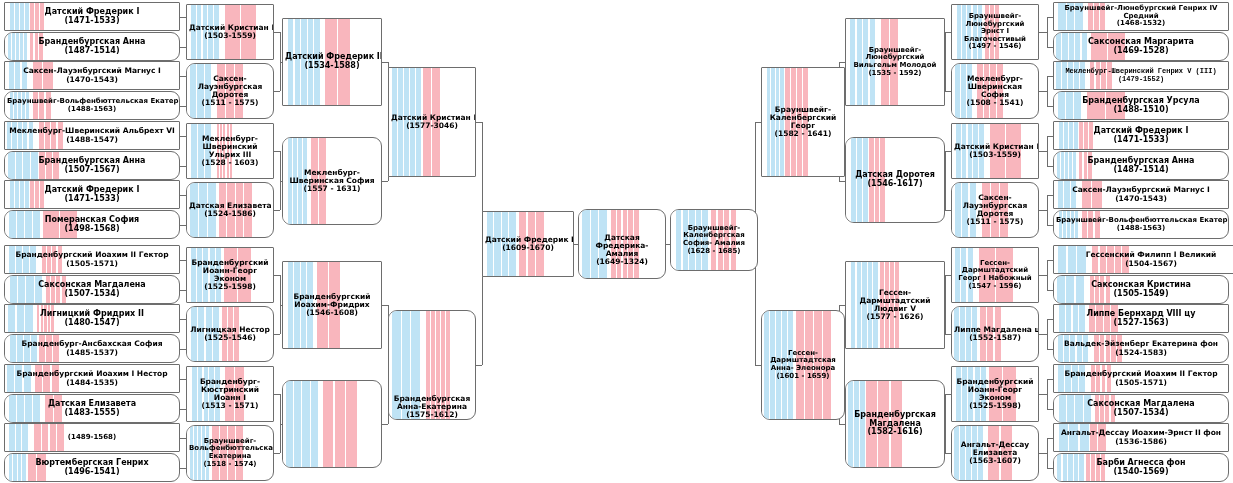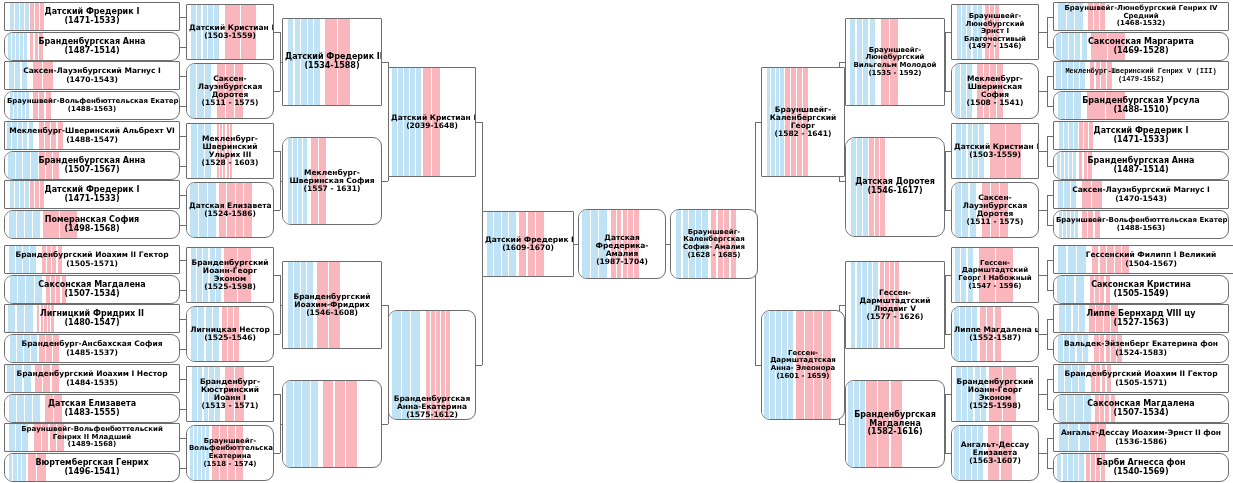--- a/index.html
+++ b/index.html
@@ -157,21 +157,20 @@
     <div class="node female" style="left: 4px; top: 394px; width: 176px; height: 29px;">
       <div class="stripes" style="width: 59px; background: linear-gradient(to right, rgb(255, 255, 255) 0px, rgb(255, 255, 255) 4px, rgb(191, 227, 245) 4px, rgb(191, 227, 245) 10.8px, rgb(255, 255, 255) 10.8px, rgb(255, 255, 255) 12px, rgb(191, 227, 245) 12px, rgb(191, 227, 245) 18.8px, rgb(255, 255, 255) 18.8px, rgb(255, 255, 255) 20px, rgb(191, 227, 245) 20px, rgb(191, 227, 245) 26.8px, rgb(255, 255, 255) 26.8px, rgb(255, 255, 255) 28px, rgb(191, 227, 245) 28px, rgb(191, 227, 245) 34.8px, rgb(255, 255, 255) 34.8px, rgb(255, 255, 255) 36px, rgb(255, 255, 255) 36px, rgb(255, 255, 255) 40px, rgb(249, 182, 189) 40px, rgb(249, 182, 189) 47.8px, rgb(255, 255, 255) 47.8px, rgb(255, 255, 255) 49px, rgb(249, 182, 189) 49px, rgb(249, 182, 189) 56.8px, rgb(255, 255, 255) 56.8px, rgb(255, 255, 255) 58px);"></div>
       <div class="txt s8">
         <span class="nm">Датская Елизавета</span>
         <span class="dt">(1483-1555)</span>
       </div>
     </div>
     <div class="node male" style="left: 4px; top: 423px; width: 176px; height: 29px;">
       <div class="stripes" style="width: 61px; background: linear-gradient(to right, rgb(255, 255, 255) 0px, rgb(255, 255, 255) 4px, rgb(191, 227, 245) 4px, rgb(191, 227, 245) 9.5px, rgb(255, 255, 255) 9.5px, rgb(255, 255, 255) 10.7px, rgb(191, 227, 245) 10.7px, rgb(191, 227, 245) 16.1px, rgb(255, 255, 255) 16.1px, rgb(255, 255, 255) 17.3px, rgb(191, 227, 245) 17.3px, rgb(191, 227, 245) 22.8px, rgb(255, 255, 255) 22.8px, rgb(255, 255, 255) 24px, rgb(255, 255, 255) 24px, rgb(255, 255, 255) 29px, rgb(249, 182, 189) 29px, rgb(249, 182, 189) 35.5px, rgb(255, 255, 255) 35.5px, rgb(255, 255, 255) 36.8px, rgb(249, 182, 189) 36.8px, rgb(249, 182, 189) 43.3px, rgb(255, 255, 255) 43.3px, rgb(255, 255, 255) 44.5px, rgb(249, 182, 189) 44.5px, rgb(249, 182, 189) 51px, rgb(255, 255, 255) 51px, rgb(255, 255, 255) 52.3px, rgb(249, 182, 189) 52.3px, rgb(249, 182, 189) 58.8px, rgb(255, 255, 255) 58.8px, rgb(255, 255, 255) 60px);"></div>
       <div class="txt s7">
-        <span class="nm" style="white-space: normal;">Брауншвейг-Вольфенбюттельский Генрих II Младший</span>
         <span class="dt">(1489-1568)</span>
       </div>
     </div>
     <div class="node female" style="left: 4px; top: 453px; width: 176px; height: 29px;">
       <div class="stripes" style="width: 43px; background: linear-gradient(to right, rgb(255, 255, 255) 0px, rgb(255, 255, 255) 4px, rgb(191, 227, 245) 4px, rgb(191, 227, 245) 7.3px, rgb(255, 255, 255) 7.3px, rgb(255, 255, 255) 8.5px, rgb(191, 227, 245) 8.5px, rgb(191, 227, 245) 11.8px, rgb(255, 255, 255) 11.8px, rgb(255, 255, 255) 13px, rgb(191, 227, 245) 13px, rgb(191, 227, 245) 16.3px, rgb(255, 255, 255) 16.3px, rgb(255, 255, 255) 17.5px, rgb(191, 227, 245) 17.5px, rgb(191, 227, 245) 20.8px, rgb(255, 255, 255) 20.8px, rgb(255, 255, 255) 22px, rgb(255, 255, 255) 22px, rgb(255, 255, 255) 23px, rgb(249, 182, 189) 23px, rgb(249, 182, 189) 31.3px, rgb(255, 255, 255) 31.3px, rgb(255, 255, 255) 32.5px, rgb(249, 182, 189) 32.5px, rgb(249, 182, 189) 40.8px, rgb(255, 255, 255) 40.8px, rgb(255, 255, 255) 42px);"></div>
       <div class="txt s8">
         <span class="nm">Вюртембергская Генрих</span>
         <span class="dt">(1496-1541)</span>
       </div>
     </div>
@@ -252,45 +251,45 @@
         <span class="dt">(1546-1608)</span>
       </div>
     </div>
     <div class="node female" style="left: 282px; top: 380px; width: 100px; height: 88px;">
       <div class="stripes" style="width: 76px; background: linear-gradient(to right, rgb(255, 255, 255) 0px, rgb(255, 255, 255) 3px, rgb(191, 227, 245) 3px, rgb(191, 227, 245) 10.1px, rgb(255, 255, 255) 10.1px, rgb(255, 255, 255) 11.3px, rgb(191, 227, 245) 11.3px, rgb(191, 227, 245) 18.3px, rgb(255, 255, 255) 18.3px, rgb(255, 255, 255) 19.5px, rgb(191, 227, 245) 19.5px, rgb(191, 227, 245) 26.6px, rgb(255, 255, 255) 26.6px, rgb(255, 255, 255) 27.8px, rgb(191, 227, 245) 27.8px, rgb(191, 227, 245) 34.8px, rgb(255, 255, 255) 34.8px, rgb(255, 255, 255) 36px, rgb(255, 255, 255) 36px, rgb(255, 255, 255) 40px, rgb(249, 182, 189) 40px, rgb(249, 182, 189) 50.5px, rgb(255, 255, 255) 50.5px, rgb(255, 255, 255) 51.7px, rgb(249, 182, 189) 51.7px, rgb(249, 182, 189) 62.1px, rgb(255, 255, 255) 62.1px, rgb(255, 255, 255) 63.3px, rgb(249, 182, 189) 63.3px, rgb(249, 182, 189) 73.8px, rgb(255, 255, 255) 73.8px, rgb(255, 255, 255) 75px);"></div>
     </div>
     <div class="node male" style="left: 388px; top: 67px; width: 88px; height: 110px;">
       <div class="stripes" style="width: 53px; background: linear-gradient(to right, rgb(255, 255, 255) 0px, rgb(255, 255, 255) 3px, rgb(191, 227, 245) 3px, rgb(191, 227, 245) 7.8px, rgb(255, 255, 255) 7.8px, rgb(255, 255, 255) 9px, rgb(191, 227, 245) 9px, rgb(191, 227, 245) 13.8px, rgb(255, 255, 255) 13.8px, rgb(255, 255, 255) 15px, rgb(191, 227, 245) 15px, rgb(191, 227, 245) 19.8px, rgb(255, 255, 255) 19.8px, rgb(255, 255, 255) 21px, rgb(191, 227, 245) 21px, rgb(191, 227, 245) 25.8px, rgb(255, 255, 255) 25.8px, rgb(255, 255, 255) 27px, rgb(191, 227, 245) 27px, rgb(191, 227, 245) 31.8px, rgb(255, 255, 255) 31.8px, rgb(255, 255, 255) 33px, rgb(255, 255, 255) 33px, rgb(255, 255, 255) 34px, rgb(249, 182, 189) 34px, rgb(249, 182, 189) 41.8px, rgb(255, 255, 255) 41.8px, rgb(255, 255, 255) 43px, rgb(249, 182, 189) 43px, rgb(249, 182, 189) 50.8px, rgb(255, 255, 255) 50.8px, rgb(255, 255, 255) 52px);"></div>
       <div class="txt s75">
         <span class="nm">Датский Кристиан IV</span>
-        <span class="dt">(2039-1648)</span>
+        <span class="dt">(1577-3046)</span>
       </div>
     </div>
     <div class="node female" style="left: 388px; top: 310px; width: 88px; height: 110px; justify-content: flex-end;">
       <div class="stripes" style="width: 63px; background: linear-gradient(to right, rgb(255, 255, 255) 0px, rgb(255, 255, 255) 3px, rgb(191, 227, 245) 3px, rgb(191, 227, 245) 11.5px, rgb(255, 255, 255) 11.5px, rgb(255, 255, 255) 12.7px, rgb(191, 227, 245) 12.7px, rgb(191, 227, 245) 21.1px, rgb(255, 255, 255) 21.1px, rgb(255, 255, 255) 22.3px, rgb(191, 227, 245) 22.3px, rgb(191, 227, 245) 30.8px, rgb(255, 255, 255) 30.8px, rgb(255, 255, 255) 32px, rgb(255, 255, 255) 32px, rgb(255, 255, 255) 37px, rgb(249, 182, 189) 37px, rgb(249, 182, 189) 40.8px, rgb(255, 255, 255) 40.8px, rgb(255, 255, 255) 42px, rgb(249, 182, 189) 42px, rgb(249, 182, 189) 45.8px, rgb(255, 255, 255) 45.8px, rgb(255, 255, 255) 47px, rgb(249, 182, 189) 47px, rgb(249, 182, 189) 50.8px, rgb(255, 255, 255) 50.8px, rgb(255, 255, 255) 52px, rgb(249, 182, 189) 52px, rgb(249, 182, 189) 55.8px, rgb(255, 255, 255) 55.8px, rgb(255, 255, 255) 57px, rgb(249, 182, 189) 57px, rgb(249, 182, 189) 60.8px, rgb(255, 255, 255) 60.8px, rgb(255, 255, 255) 62px);"></div>
       <div class="txt s75">
         <span class="nm" style="white-space: normal;">Бранденбургская Анна-Екатерина</span>
         <span class="dt">(1575-1612)</span>
       </div>
     </div>
     <div class="node male" style="left: 482px; top: 211px; width: 92px; height: 66px;">
       <div class="stripes" style="width: 63px; background: linear-gradient(to right, rgb(255, 255, 255) 0px, rgb(255, 255, 255) 4px, rgb(191, 227, 245) 4px, rgb(191, 227, 245) 10.3px, rgb(255, 255, 255) 10.3px, rgb(255, 255, 255) 11.5px, rgb(191, 227, 245) 11.5px, rgb(191, 227, 245) 17.8px, rgb(255, 255, 255) 17.8px, rgb(255, 255, 255) 19px, rgb(191, 227, 245) 19px, rgb(191, 227, 245) 25.3px, rgb(255, 255, 255) 25.3px, rgb(255, 255, 255) 26.5px, rgb(191, 227, 245) 26.5px, rgb(191, 227, 245) 32.8px, rgb(255, 255, 255) 32.8px, rgb(255, 255, 255) 34px, rgb(255, 255, 255) 34px, rgb(255, 255, 255) 36px, rgb(249, 182, 189) 36px, rgb(249, 182, 189) 43.5px, rgb(255, 255, 255) 43.5px, rgb(255, 255, 255) 44.7px, rgb(249, 182, 189) 44.7px, rgb(249, 182, 189) 52.1px, rgb(255, 255, 255) 52.1px, rgb(255, 255, 255) 53.3px, rgb(249, 182, 189) 53.3px, rgb(249, 182, 189) 60.8px, rgb(255, 255, 255) 60.8px, rgb(255, 255, 255) 62px);"></div>
       <div class="txt s75">
         <span class="nm">Датский Фредерик III</span>
         <span class="dt">(1609-1670)</span>
       </div>
     </div>
     <div class="node female" style="left: 578px; top: 209px; width: 88px; height: 70px;">
       <div class="stripes" style="width: 62px; background: linear-gradient(to right, rgb(255, 255, 255) 0px, rgb(255, 255, 255) 3px, rgb(191, 227, 245) 3px, rgb(191, 227, 245) 10.5px, rgb(255, 255, 255) 10.5px, rgb(255, 255, 255) 11.7px, rgb(191, 227, 245) 11.7px, rgb(191, 227, 245) 19.1px, rgb(255, 255, 255) 19.1px, rgb(255, 255, 255) 20.3px, rgb(191, 227, 245) 20.3px, rgb(191, 227, 245) 27.8px, rgb(255, 255, 255) 27.8px, rgb(255, 255, 255) 29px, rgb(255, 255, 255) 29px, rgb(255, 255, 255) 32px, rgb(249, 182, 189) 32px, rgb(249, 182, 189) 36.6px, rgb(255, 255, 255) 36.6px, rgb(255, 255, 255) 37.8px, rgb(249, 182, 189) 37.8px, rgb(249, 182, 189) 42.4px, rgb(255, 255, 255) 42.4px, rgb(255, 255, 255) 43.6px, rgb(249, 182, 189) 43.6px, rgb(249, 182, 189) 48.2px, rgb(255, 255, 255) 48.2px, rgb(255, 255, 255) 49.4px, rgb(249, 182, 189) 49.4px, rgb(249, 182, 189) 54px, rgb(255, 255, 255) 54px, rgb(255, 255, 255) 55.2px, rgb(249, 182, 189) 55.2px, rgb(249, 182, 189) 59.8px, rgb(255, 255, 255) 59.8px, rgb(255, 255, 255) 61px);"></div>
       <div class="txt s75">
         <span class="nm" style="white-space: normal; margin-top: 12px;">Датская Фредерика-Амалия</span>
-        <span class="dt">(1987-1704)</span>
-      </div>
-    </div>
-    <div class="node female" style="left: 670px; top: 209px; width: 88px; height: 70px;">
+        <span class="dt">(1649-1324)</span>
+      </div>
+    </div>
+    <div class="node female" style="left: 670px; top: 209px; width: 88px; height: 62px;">
       <div class="stripes" style="width: 67px; background: linear-gradient(to right, rgb(255, 255, 255) 0px, rgb(255, 255, 255) 5px, rgb(191, 227, 245) 5px, rgb(191, 227, 245) 10.4px, rgb(255, 255, 255) 10.4px, rgb(255, 255, 255) 11.6px, rgb(191, 227, 245) 11.6px, rgb(191, 227, 245) 17px, rgb(255, 255, 255) 17px, rgb(255, 255, 255) 18.2px, rgb(191, 227, 245) 18.2px, rgb(191, 227, 245) 23.6px, rgb(255, 255, 255) 23.6px, rgb(255, 255, 255) 24.8px, rgb(191, 227, 245) 24.8px, rgb(191, 227, 245) 30.2px, rgb(255, 255, 255) 30.2px, rgb(255, 255, 255) 31.4px, rgb(191, 227, 245) 31.4px, rgb(191, 227, 245) 36.8px, rgb(255, 255, 255) 36.8px, rgb(255, 255, 255) 38px, rgb(255, 255, 255) 38px, rgb(255, 255, 255) 40px, rgb(249, 182, 189) 40px, rgb(249, 182, 189) 45.3px, rgb(255, 255, 255) 45.3px, rgb(255, 255, 255) 46.5px, rgb(249, 182, 189) 46.5px, rgb(249, 182, 189) 51.8px, rgb(255, 255, 255) 51.8px, rgb(255, 255, 255) 53px, rgb(249, 182, 189) 53px, rgb(249, 182, 189) 58.3px, rgb(255, 255, 255) 58.3px, rgb(255, 255, 255) 59.5px, rgb(249, 182, 189) 59.5px, rgb(249, 182, 189) 64.8px, rgb(255, 255, 255) 64.8px, rgb(255, 255, 255) 66px);"></div>
       <div class="txt s7">
         <span class="nm" style="white-space: normal;">Брауншвейг-Каленбергская София- Амалия</span>
         <span class="dt">(1628 - 1685)</span>
       </div>
     </div>
     <div class="node male" style="left: 1053px; top: 2px; width: 176px; height: 29px;">
       <div class="stripes" style="width: 53px; background: linear-gradient(to right, rgb(255, 255, 255) 0px, rgb(255, 255, 255) 4px, rgb(191, 227, 245) 4px, rgb(191, 227, 245) 11.5px, rgb(255, 255, 255) 11.5px, rgb(255, 255, 255) 12.7px, rgb(191, 227, 245) 12.7px, rgb(191, 227, 245) 20.1px, rgb(255, 255, 255) 20.1px, rgb(255, 255, 255) 21.3px, rgb(191, 227, 245) 21.3px, rgb(191, 227, 245) 28.8px, rgb(255, 255, 255) 28.8px, rgb(255, 255, 255) 30px, rgb(255, 255, 255) 30px, rgb(255, 255, 255) 34px, rgb(249, 182, 189) 34px, rgb(249, 182, 189) 38.8px, rgb(255, 255, 255) 38.8px, rgb(255, 255, 255) 40px, rgb(249, 182, 189) 40px, rgb(249, 182, 189) 44.8px, rgb(255, 255, 255) 44.8px, rgb(255, 255, 255) 46px, rgb(249, 182, 189) 46px, rgb(249, 182, 189) 50.8px, rgb(255, 255, 255) 50.8px, rgb(255, 255, 255) 52px);"></div>
       <div class="txt s7">
         <span class="nm" style="white-space: normal;">Брауншвейг-Люнебургский Генрих IV Средний</span>
@@ -458,21 +457,21 @@
         <span class="dt">(1563-1607)</span>
       </div>
     </div>
     <div class="node male" style="left: 845px; top: 18px; width: 100px; height: 88px;">
       <div class="stripes" style="width: 54px; background: linear-gradient(to right, rgb(255, 255, 255) 0px, rgb(255, 255, 255) 4px, rgb(191, 227, 245) 4px, rgb(191, 227, 245) 9.3px, rgb(255, 255, 255) 9.3px, rgb(255, 255, 255) 10.5px, rgb(191, 227, 245) 10.5px, rgb(191, 227, 245) 15.8px, rgb(255, 255, 255) 15.8px, rgb(255, 255, 255) 17px, rgb(191, 227, 245) 17px, rgb(191, 227, 245) 22.3px, rgb(255, 255, 255) 22.3px, rgb(255, 255, 255) 23.5px, rgb(191, 227, 245) 23.5px, rgb(191, 227, 245) 28.8px, rgb(255, 255, 255) 28.8px, rgb(255, 255, 255) 30px, rgb(255, 255, 255) 30px, rgb(255, 255, 255) 35px, rgb(249, 182, 189) 35px, rgb(249, 182, 189) 42.8px, rgb(255, 255, 255) 42.8px, rgb(255, 255, 255) 44px, rgb(249, 182, 189) 44px, rgb(249, 182, 189) 51.8px, rgb(255, 255, 255) 51.8px, rgb(255, 255, 255) 53px);"></div>
       <div class="txt s7">
         <span class="nm" style="white-space: normal;">Брауншвейг-Люнебургский Вильгельм Молодой</span>
         <span class="dt">(1535 - 1592)</span>
       </div>
     </div>
-    <div class="node female" style="left: 845px; top: 137px; width: 100px; height: 100px; border-radius: 10px;">
+    <div class="node female" style="left: 845px; top: 137px; width: 100px; height: 86px;">
       <div class="stripes" style="width: 41px; background: linear-gradient(to right, rgb(255, 255, 255) 0px, rgb(255, 255, 255) 5px, rgb(191, 227, 245) 5px, rgb(191, 227, 245) 9.8px, rgb(255, 255, 255) 9.8px, rgb(255, 255, 255) 11px, rgb(191, 227, 245) 11px, rgb(191, 227, 245) 15.8px, rgb(255, 255, 255) 15.8px, rgb(255, 255, 255) 17px, rgb(191, 227, 245) 17px, rgb(191, 227, 245) 21.8px, rgb(255, 255, 255) 21.8px, rgb(255, 255, 255) 23px, rgb(255, 255, 255) 23px, rgb(255, 255, 255) 23px, rgb(249, 182, 189) 23px, rgb(249, 182, 189) 27.5px, rgb(255, 255, 255) 27.5px, rgb(255, 255, 255) 28.7px, rgb(249, 182, 189) 28.7px, rgb(249, 182, 189) 33.1px, rgb(255, 255, 255) 33.1px, rgb(255, 255, 255) 34.3px, rgb(249, 182, 189) 34.3px, rgb(249, 182, 189) 38.8px, rgb(255, 255, 255) 38.8px, rgb(255, 255, 255) 40px);"></div>
       <div class="txt s8">
         <span class="nm">Датская Доротея</span>
         <span class="dt">(1546-1617)</span>
       </div>
     </div>
     <div class="node male" style="left: 845px; top: 261px; width: 100px; height: 88px;">
       <div class="stripes" style="width: 55px; background: linear-gradient(to right, rgb(255, 255, 255) 0px, rgb(255, 255, 255) 5px, rgb(191, 227, 245) 5px, rgb(191, 227, 245) 9.4px, rgb(255, 255, 255) 9.4px, rgb(255, 255, 255) 10.6px, rgb(191, 227, 245) 10.6px, rgb(191, 227, 245) 15px, rgb(255, 255, 255) 15px, rgb(255, 255, 255) 16.2px, rgb(191, 227, 245) 16.2px, rgb(191, 227, 245) 20.6px, rgb(255, 255, 255) 20.6px, rgb(255, 255, 255) 21.8px, rgb(191, 227, 245) 21.8px, rgb(191, 227, 245) 26.2px, rgb(255, 255, 255) 26.2px, rgb(255, 255, 255) 27.4px, rgb(191, 227, 245) 27.4px, rgb(191, 227, 245) 31.8px, rgb(255, 255, 255) 31.8px, rgb(255, 255, 255) 33px, rgb(255, 255, 255) 33px, rgb(255, 255, 255) 34px, rgb(249, 182, 189) 34px, rgb(249, 182, 189) 37.8px, rgb(255, 255, 255) 37.8px, rgb(255, 255, 255) 39px, rgb(249, 182, 189) 39px, rgb(249, 182, 189) 42.8px, rgb(255, 255, 255) 42.8px, rgb(255, 255, 255) 44px, rgb(249, 182, 189) 44px, rgb(249, 182, 189) 47.8px, rgb(255, 255, 255) 47.8px, rgb(255, 255, 255) 49px, rgb(249, 182, 189) 49px, rgb(249, 182, 189) 52.8px, rgb(255, 255, 255) 52.8px, rgb(255, 255, 255) 54px);"></div>
       <div class="txt s75">
         <span class="nm" style="white-space: normal;">Гессен-Дармштадтский Людвиг V</span>

